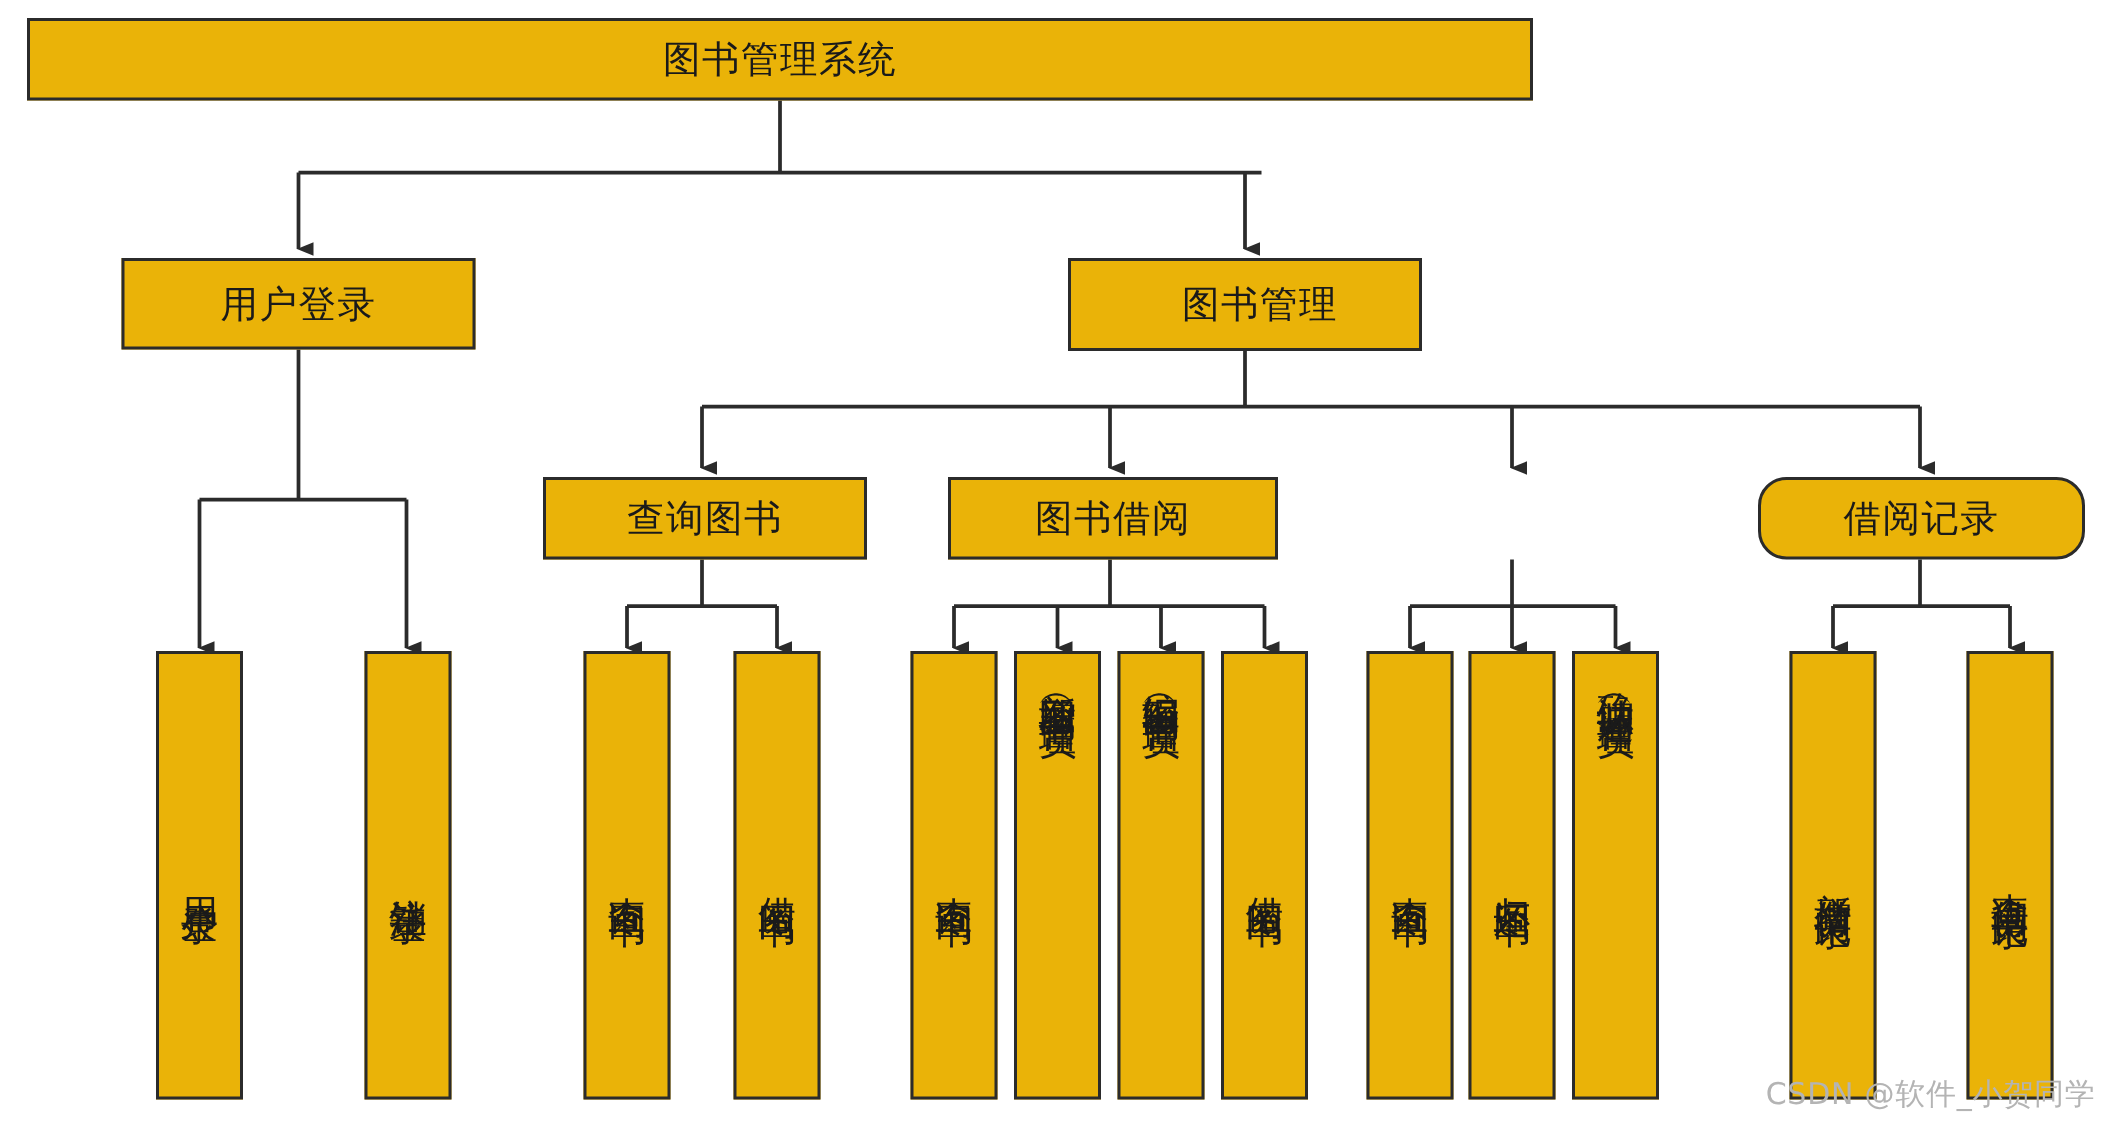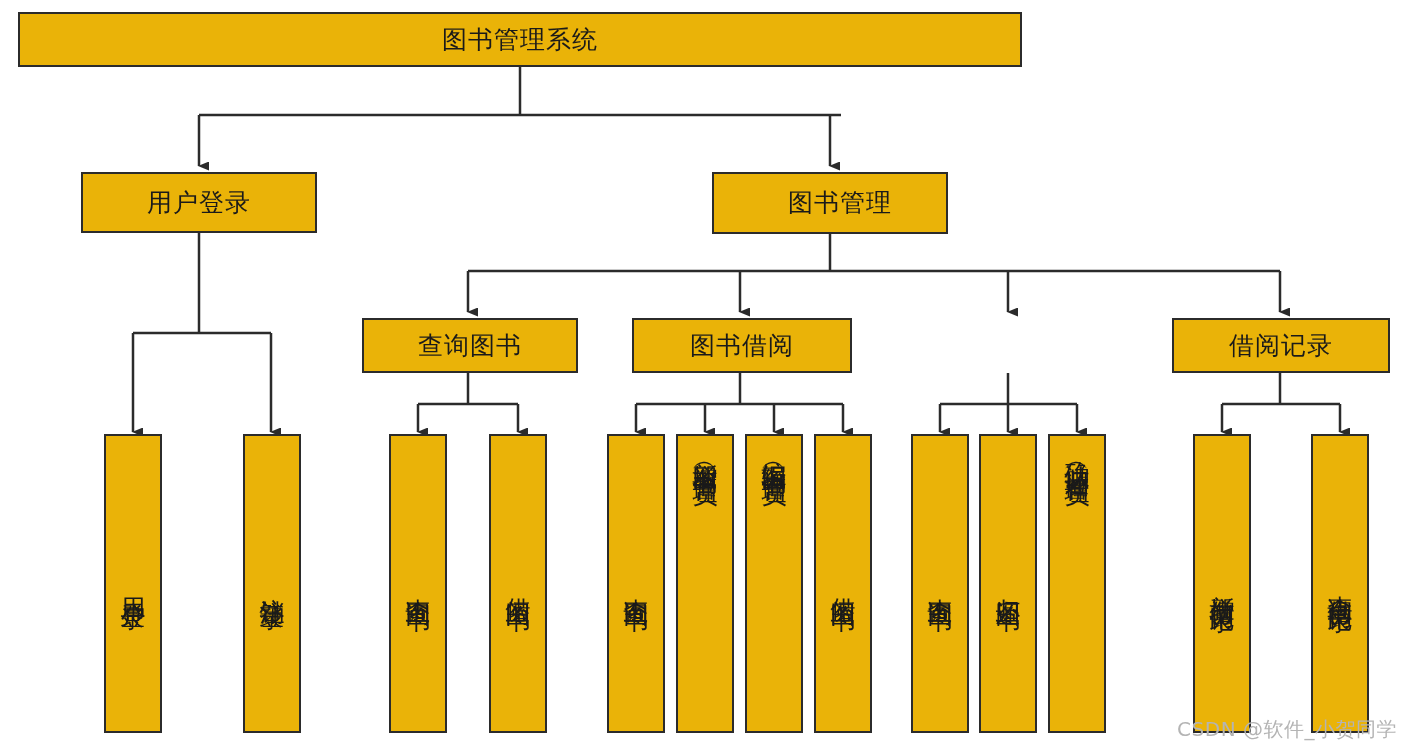--- a/index.html
+++ b/index.html
@@ -151,21 +151,21 @@
 
   <div class="node horiz" style="left:362px; top:318px; width:216px; height:55px;">
     <span class="node-label">查询图书</span>
   </div>
 
   <div class="node horiz" style="left:632px; top:318px; width:220px; height:55px;">
     <span class="node-label">图书借阅</span>
   </div>
 
 
-  <div class="node horiz" style="left:1172px; top:318px; width:218px; height:55px;">
+  <div class="node horiz" style="left:1172px; top:318px; width:218px; height:55px;border-radius:19px;">
     <span class="node-label">借阅记录</span>
   </div>
 
   <div class="node vert center" style="left:104px; top:434px; width:58px; height:299px;">
     <span class="node-label">用户登录</span>
   </div>
 
   <div class="node vert center" style="left:243px; top:434px; width:58px; height:299px;">
     <span class="node-label">注销登录</span>
   </div>

